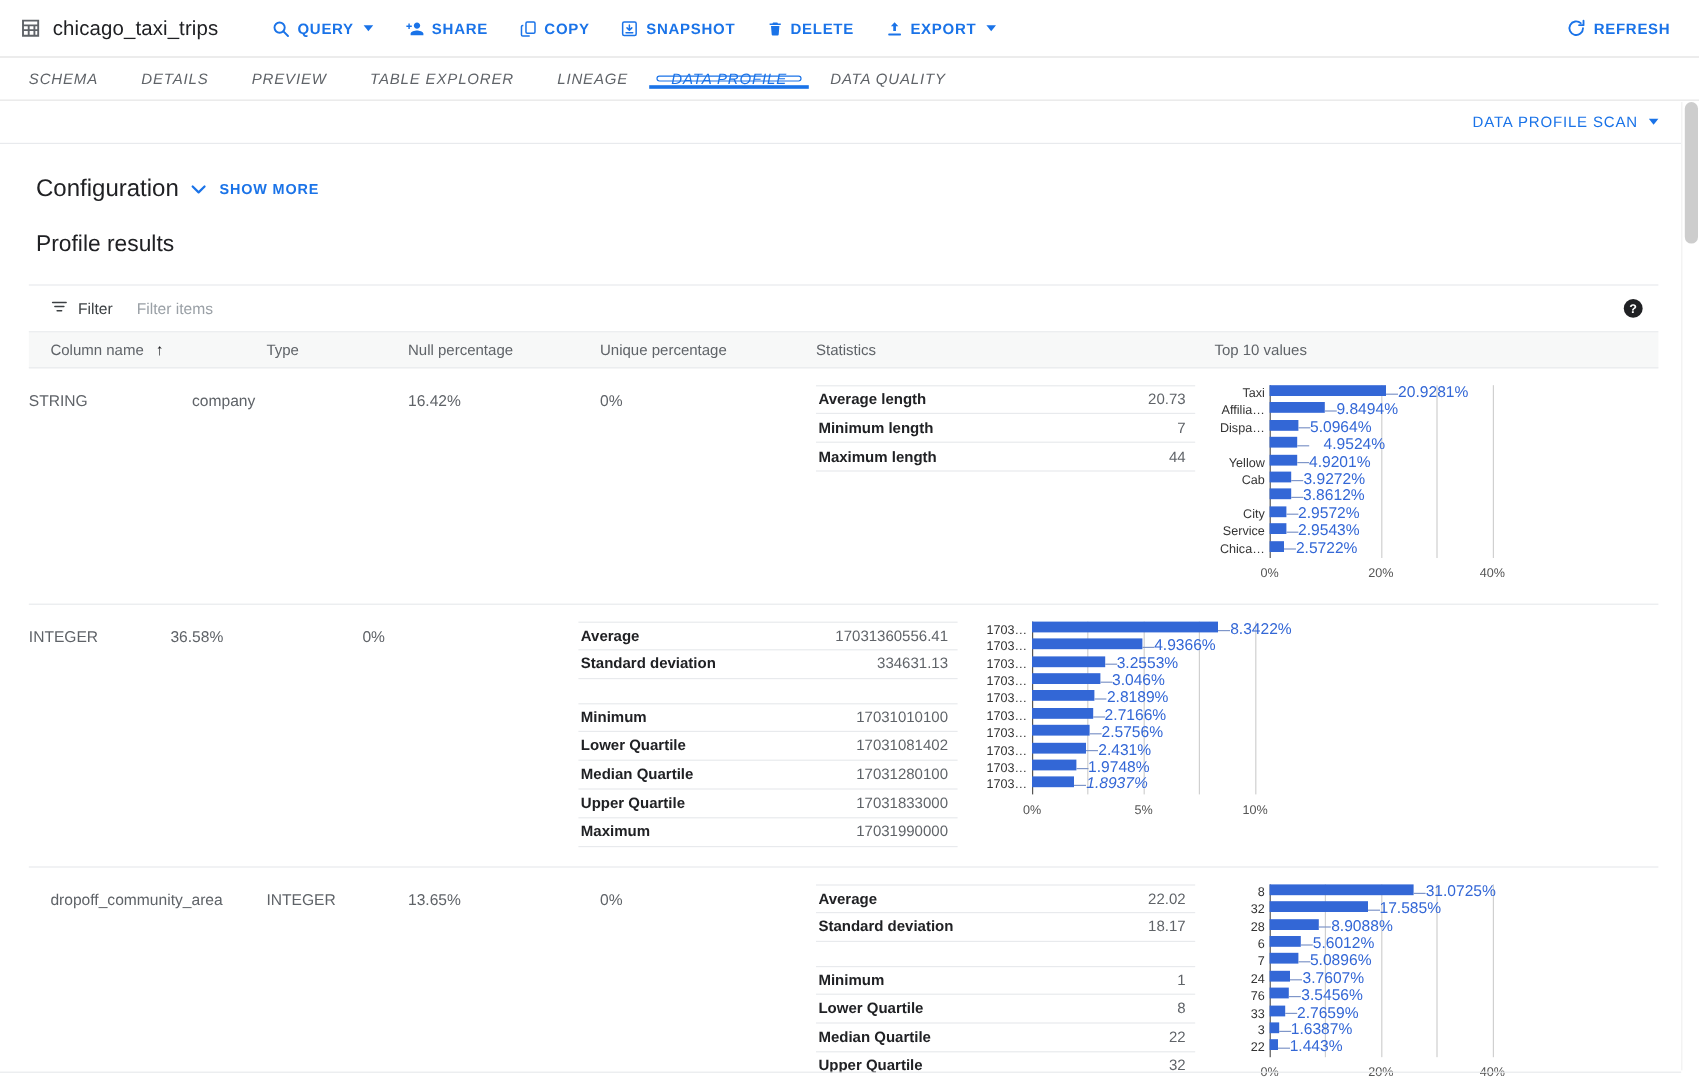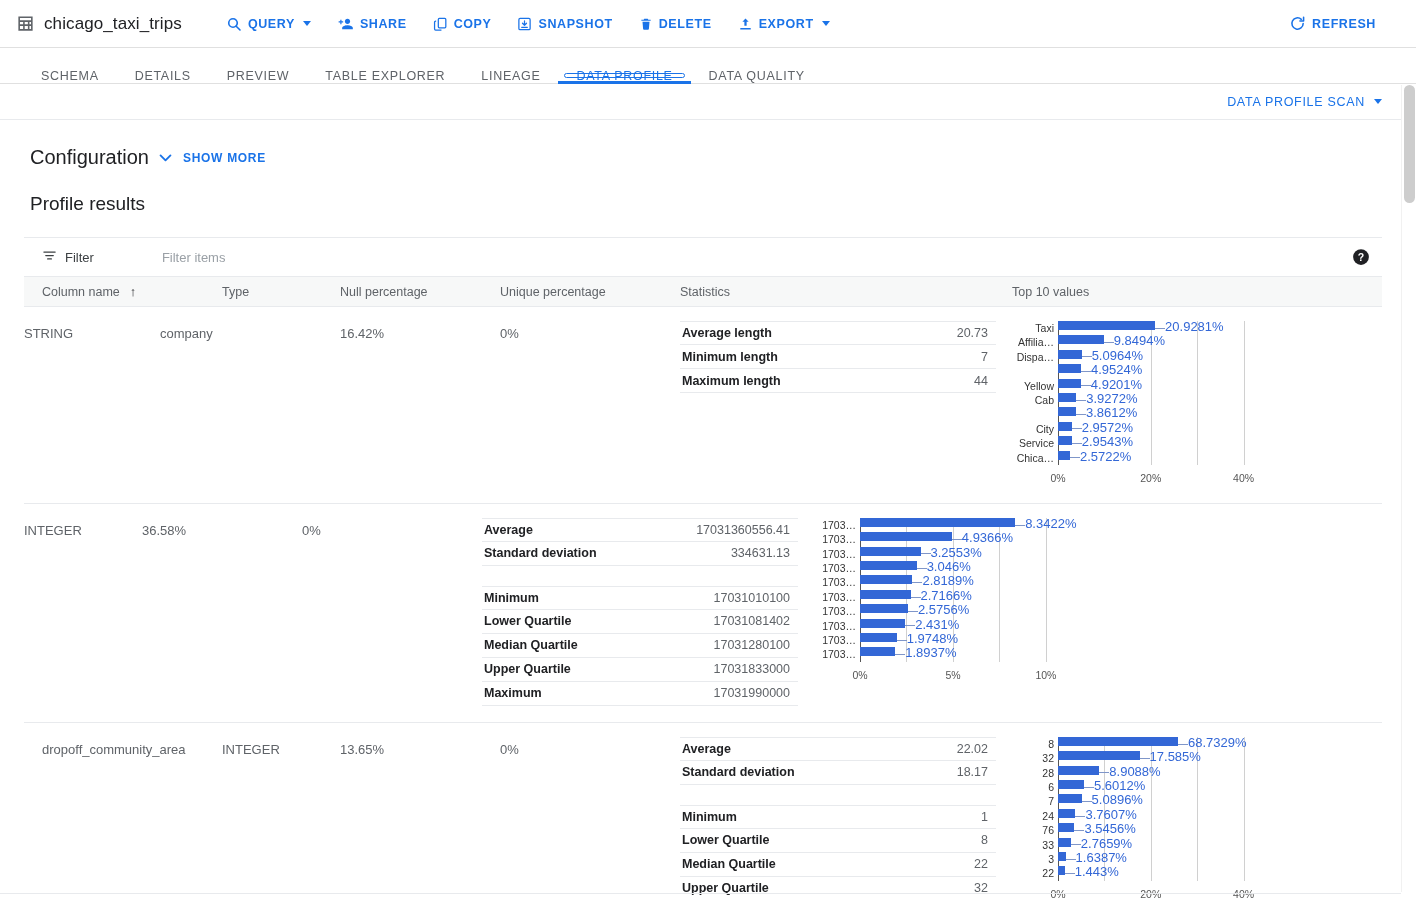--- a/index.html
+++ b/index.html
@@ -54,30 +54,31 @@
   }
   .tb-btn svg { display:block; }
   .caret {
     width: 0; height: 0;
     border-left: 4px solid transparent;
     border-right: 4px solid transparent;
     border-top: 5px solid #1a73e8;
     margin-left: 2px;
   }
   .tb-spacer { flex: 1; }
-  .refresh-btn { margin-right: 20px; }
+  .refresh-btn { margin-right: 4px; }
 
   
   .tabs {
     height: 36px;
     display: flex;
-    align-items: flex-end;
+    align-items: center;
     border-bottom: 1px solid #e0e0e0;
-    padding-left: 23px;
+    padding-left: 6px;
     background: #fff;
+    font-style: italic;
   }
   .tab {
     display: flex; align-items: center;
     padding: 0 18px;
     font-size: 12.5px;
     font-weight: 500;
     letter-spacing: .7px;
     text-transform: uppercase;
     color: #5f6368;
     cursor: pointer;
@@ -158,21 +159,20 @@
   
   .filter-bar {
     margin: 22px 34px 0 24px;
     height: 40px;
     display: flex;
     align-items: center;
     border-top: 1px solid #e8eaed;
     border-bottom: 1px solid #e8eaed;
     padding-left: 18px;
     position: relative;
-    gap: 48px;
   }
   .filter-label {
     display: inline-flex; align-items: center; gap: 8px;
     font-size: 13px; color: #3c4043; font-weight: 500;
     cursor: pointer;
   }
   .filter-input {
     border: 0; outline: 0;
     margin-left: 18px;
     font-size: 13px;
@@ -532,21 +532,21 @@
                   </div>
                   <div class="bar-row">
                     <div class="cat-label">Dispa…</div>
                     <div class="bar" style="width: 23.6419px; background: rgb(51, 103, 214);"></div>
                     <div class="leader"></div>
                     <div class="val-label" style="color: rgb(51, 103, 214);">5.0964%</div>
                   </div>
                   <div class="bar-row">
                     <div class="bar" style="width: 22.9739px; background: rgb(51, 103, 214);"></div>
                     <div class="leader"></div>
-                    <div class="val-label" style="color: rgb(51, 103, 214);">4.9524%</div>
+                    <div class="val-label" style="color: rgb(51, 103, 214); margin-left: 12px;">4.9524%</div>
                   </div>
                   <div class="bar-row">
                     <div class="cat-label">Yellow</div>
                     <div class="bar" style="width: 22.8241px; background: rgb(51, 103, 214);"></div>
                     <div class="leader"></div>
                     <div class="val-label" style="color: rgb(51, 103, 214);">4.9201%</div>
                   </div>
                   <div class="bar-row">
                     <div class="cat-label">Cab</div>
                     <div class="bar" style="width: 18.2181px; background: rgb(51, 103, 214);"></div>
@@ -679,21 +679,21 @@
                   <div class="bar-row">
                     <div class="cat-label">1703…</div>
                     <div class="bar" style="width: 36.7244px; background: rgb(51, 103, 214);"></div>
                     <div class="leader"></div>
                     <div class="val-label" style="color: rgb(51, 103, 214);">1.9748%</div>
                   </div>
                   <div class="bar-row">
                     <div class="cat-label">1703…</div>
                     <div class="bar" style="width: 35.2162px; background: rgb(51, 103, 214);"></div>
                     <div class="leader"></div>
-                    <div class="val-label" style="color: rgb(51, 103, 214);">1.8937%</div>
+                    <div class="val-label" style="color: rgb(51, 103, 214); font-style: italic;">1.8937%</div>
                   </div>
                 </div>
                 <div class="xaxis">
                   <div class="xtick" style="left: 0px;">0%</div>
                   <div class="xtick" style="left: 92.9825px;">5%</div>
                   <div class="xtick" style="left: 185.965px;">10%</div>
                 </div>
               </div>
             </div>
           </div>
@@ -734,21 +734,21 @@
                 <div style="position: relative;">
                   <div class="axis-line" style="left: 46.3895px;"></div>
                   <div class="axis-line" style="left: 92.779px;"></div>
                   <div class="axis-line" style="left: 139.168px;"></div>
                   <div class="axis-line" style="left: 185.558px;"></div>
                   <div class="axis-line zero" style="left: 0px;"></div>
                   <div class="bar-row">
                     <div class="cat-label">8</div>
                     <div class="bar" style="width: 120.052px; background: rgb(51, 103, 214);"></div>
                     <div class="leader"></div>
-                    <div class="val-label" style="color: rgb(51, 103, 214);">68.7329%</div>
+                    <div class="val-label" style="color: rgb(51, 103, 214);">31.0725%</div>
                   </div>
                   <div class="bar-row">
                     <div class="cat-label">32</div>
                     <div class="bar" style="width: 81.5759px; background: rgb(51, 103, 214);"></div>
                     <div class="leader"></div>
                     <div class="val-label" style="color: rgb(51, 103, 214);">17.585%</div>
                   </div>
                   <div class="bar-row">
                     <div class="cat-label">28</div>
                     <div class="bar" style="width: 41.3275px; background: rgb(51, 103, 214);"></div>

